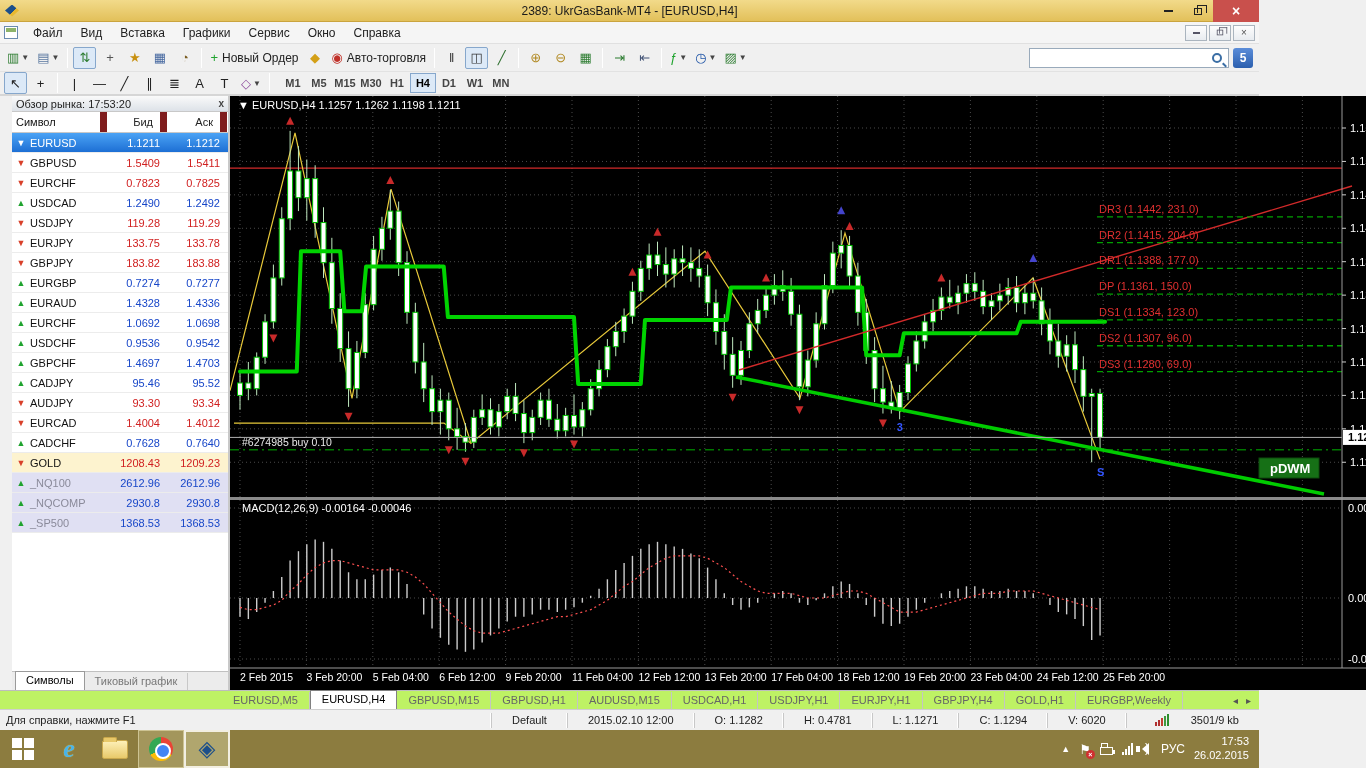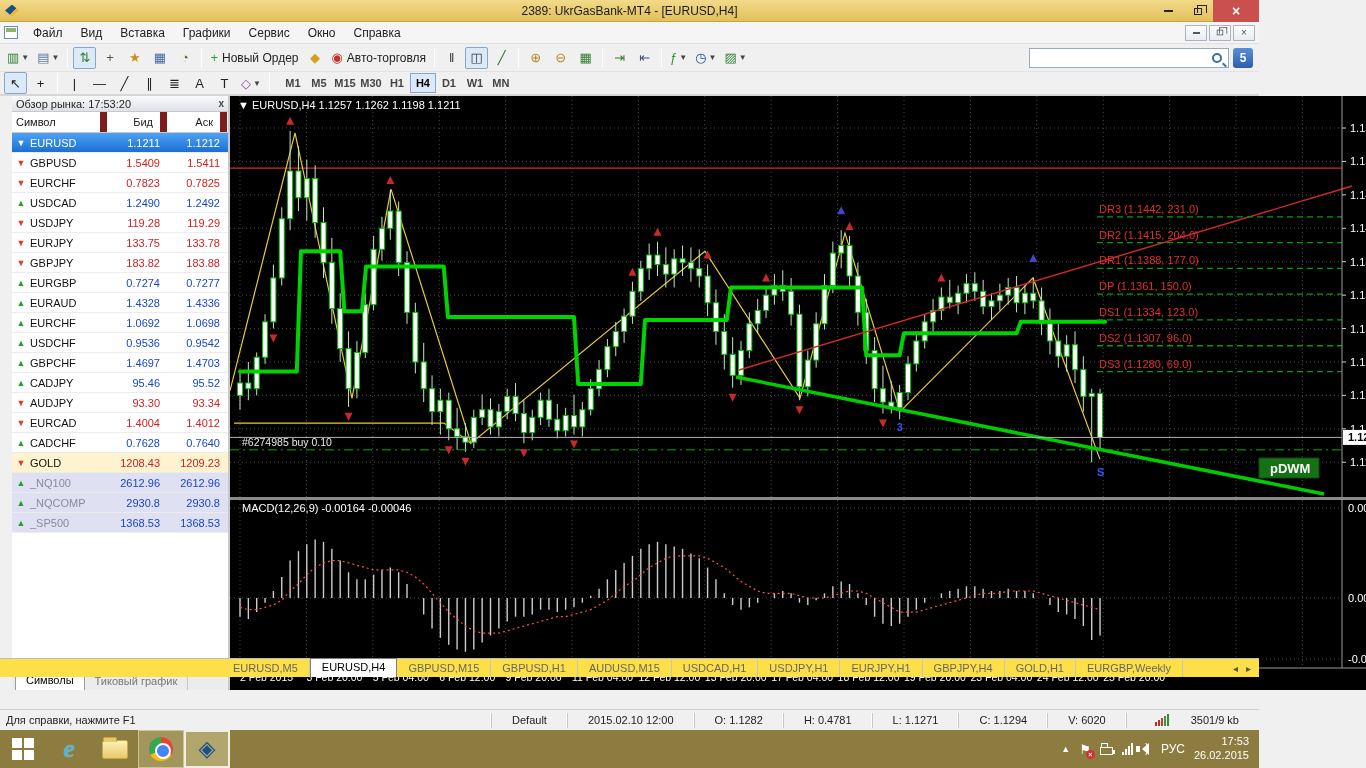--- a/index.html
+++ b/index.html
@@ -80,21 +80,21 @@
   .mw-row.index .c-sym{color:#8a8a9a}
   .mw-tabs{height:19px;border-top:1px solid #c0c0c0;background:#ececec;display:flex;align-items:flex-end}
   .mw-tab{padding:2px 10px 2px;font-size:11px;color:#777;border-right:1px solid #c8c8c8;height:17px}
   .mw-tab.active{background:#fff;color:#000;border:1px solid #9a9a9a;border-bottom:none;height:19px;margin-left:3px}
 
   
   .chartwrap{position:relative;width:1148px;height:594px;background:#000}
   svg text{font-family:"Liberation Sans",sans-serif}
 
   
-  .tabbar{position:absolute;left:0;top:658px;width:100%;height:19px;background:#fde047;border-top:1px solid #bdbdbd;
+  .tabbar{position:absolute;left:0;top:690px;width:100%;height:19px;background:#bef264;border-top:1px solid #bdbdbd;
     display:flex;align-items:flex-end;padding-left:222px}
   .ctab{padding:2px 11px;font-size:11px;color:#666;border-right:1px solid #c4c4c4;height:17px}
   .ctab.active{background:#fff;color:#000;border:1px solid #808080;border-bottom:none;height:19px;position:relative;top:0}
   .tab-arrows{margin-left:auto;padding-right:8px;color:#555;font-size:10px;display:flex;gap:8px;align-items:center;height:100%}
 
   
   .statusbar{position:absolute;left:0;top:709px;width:100%;height:21px;background:#f0f0f0;border-top:1px solid #cfcfcf;
     display:flex;align-items:center;font-size:11px;color:#222}
   .st-help{padding-left:6px}
   .st-cell{border-left:1px solid #c8c8c8;box-shadow:-1px 0 0 #fff;height:15px;display:flex;align-items:center;

